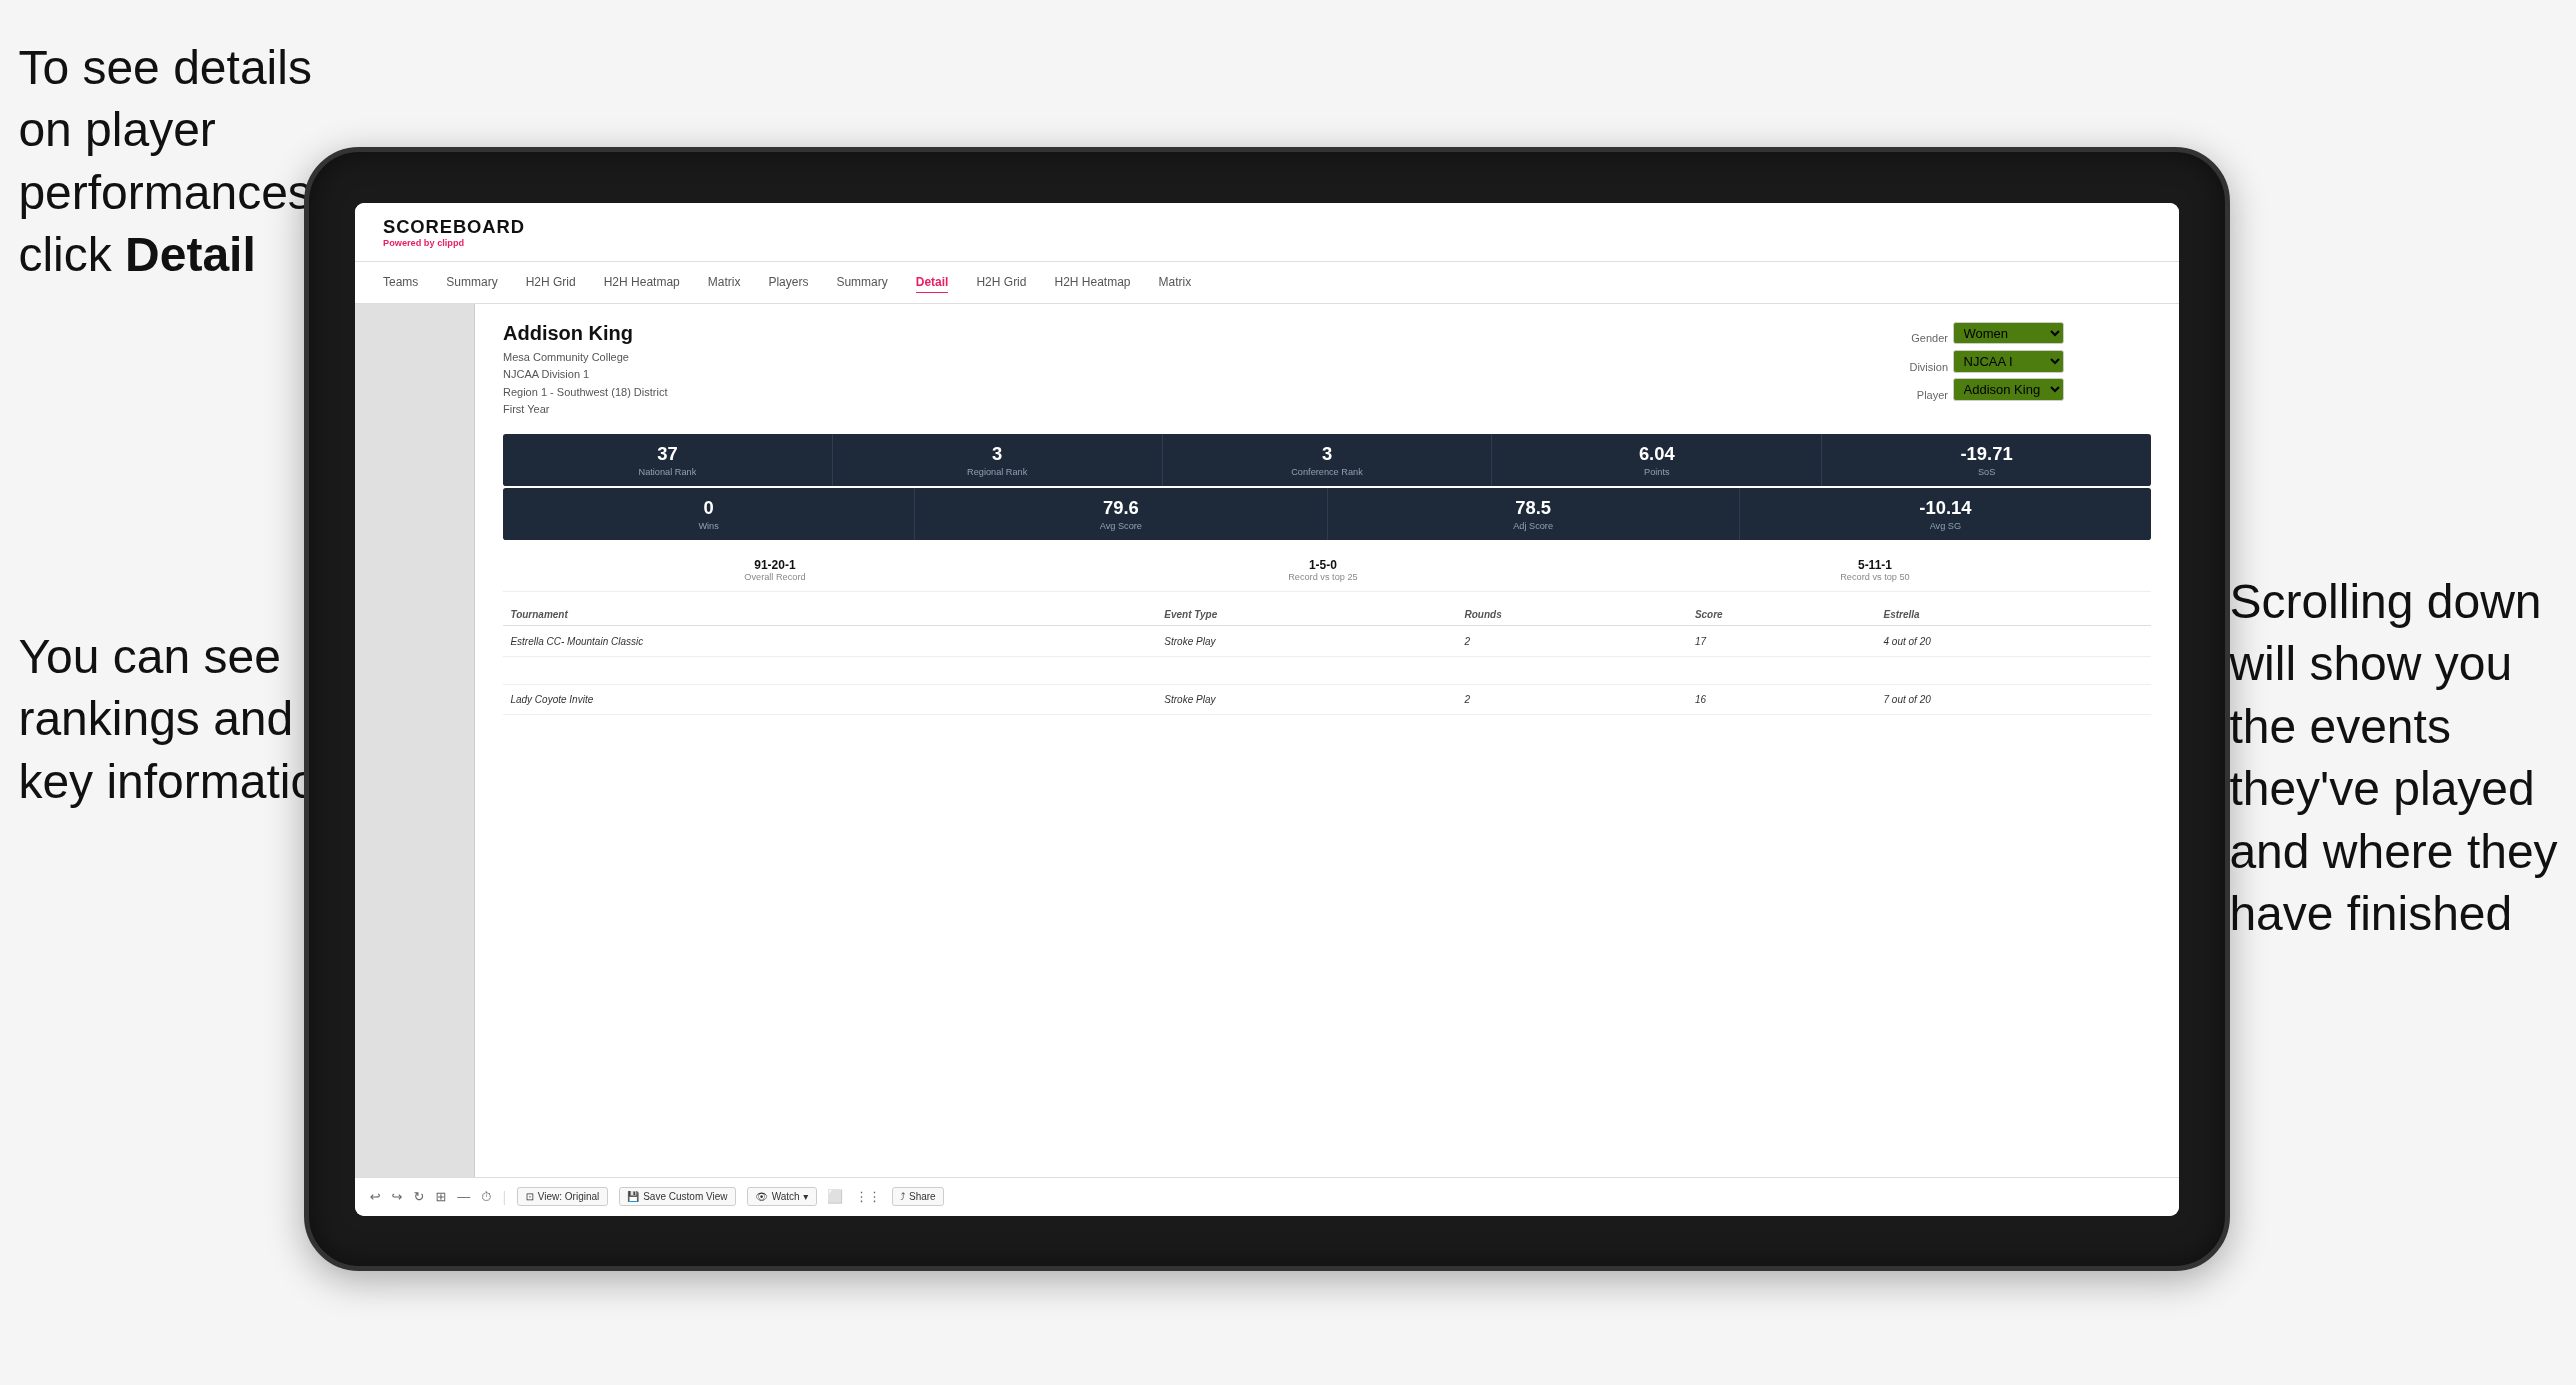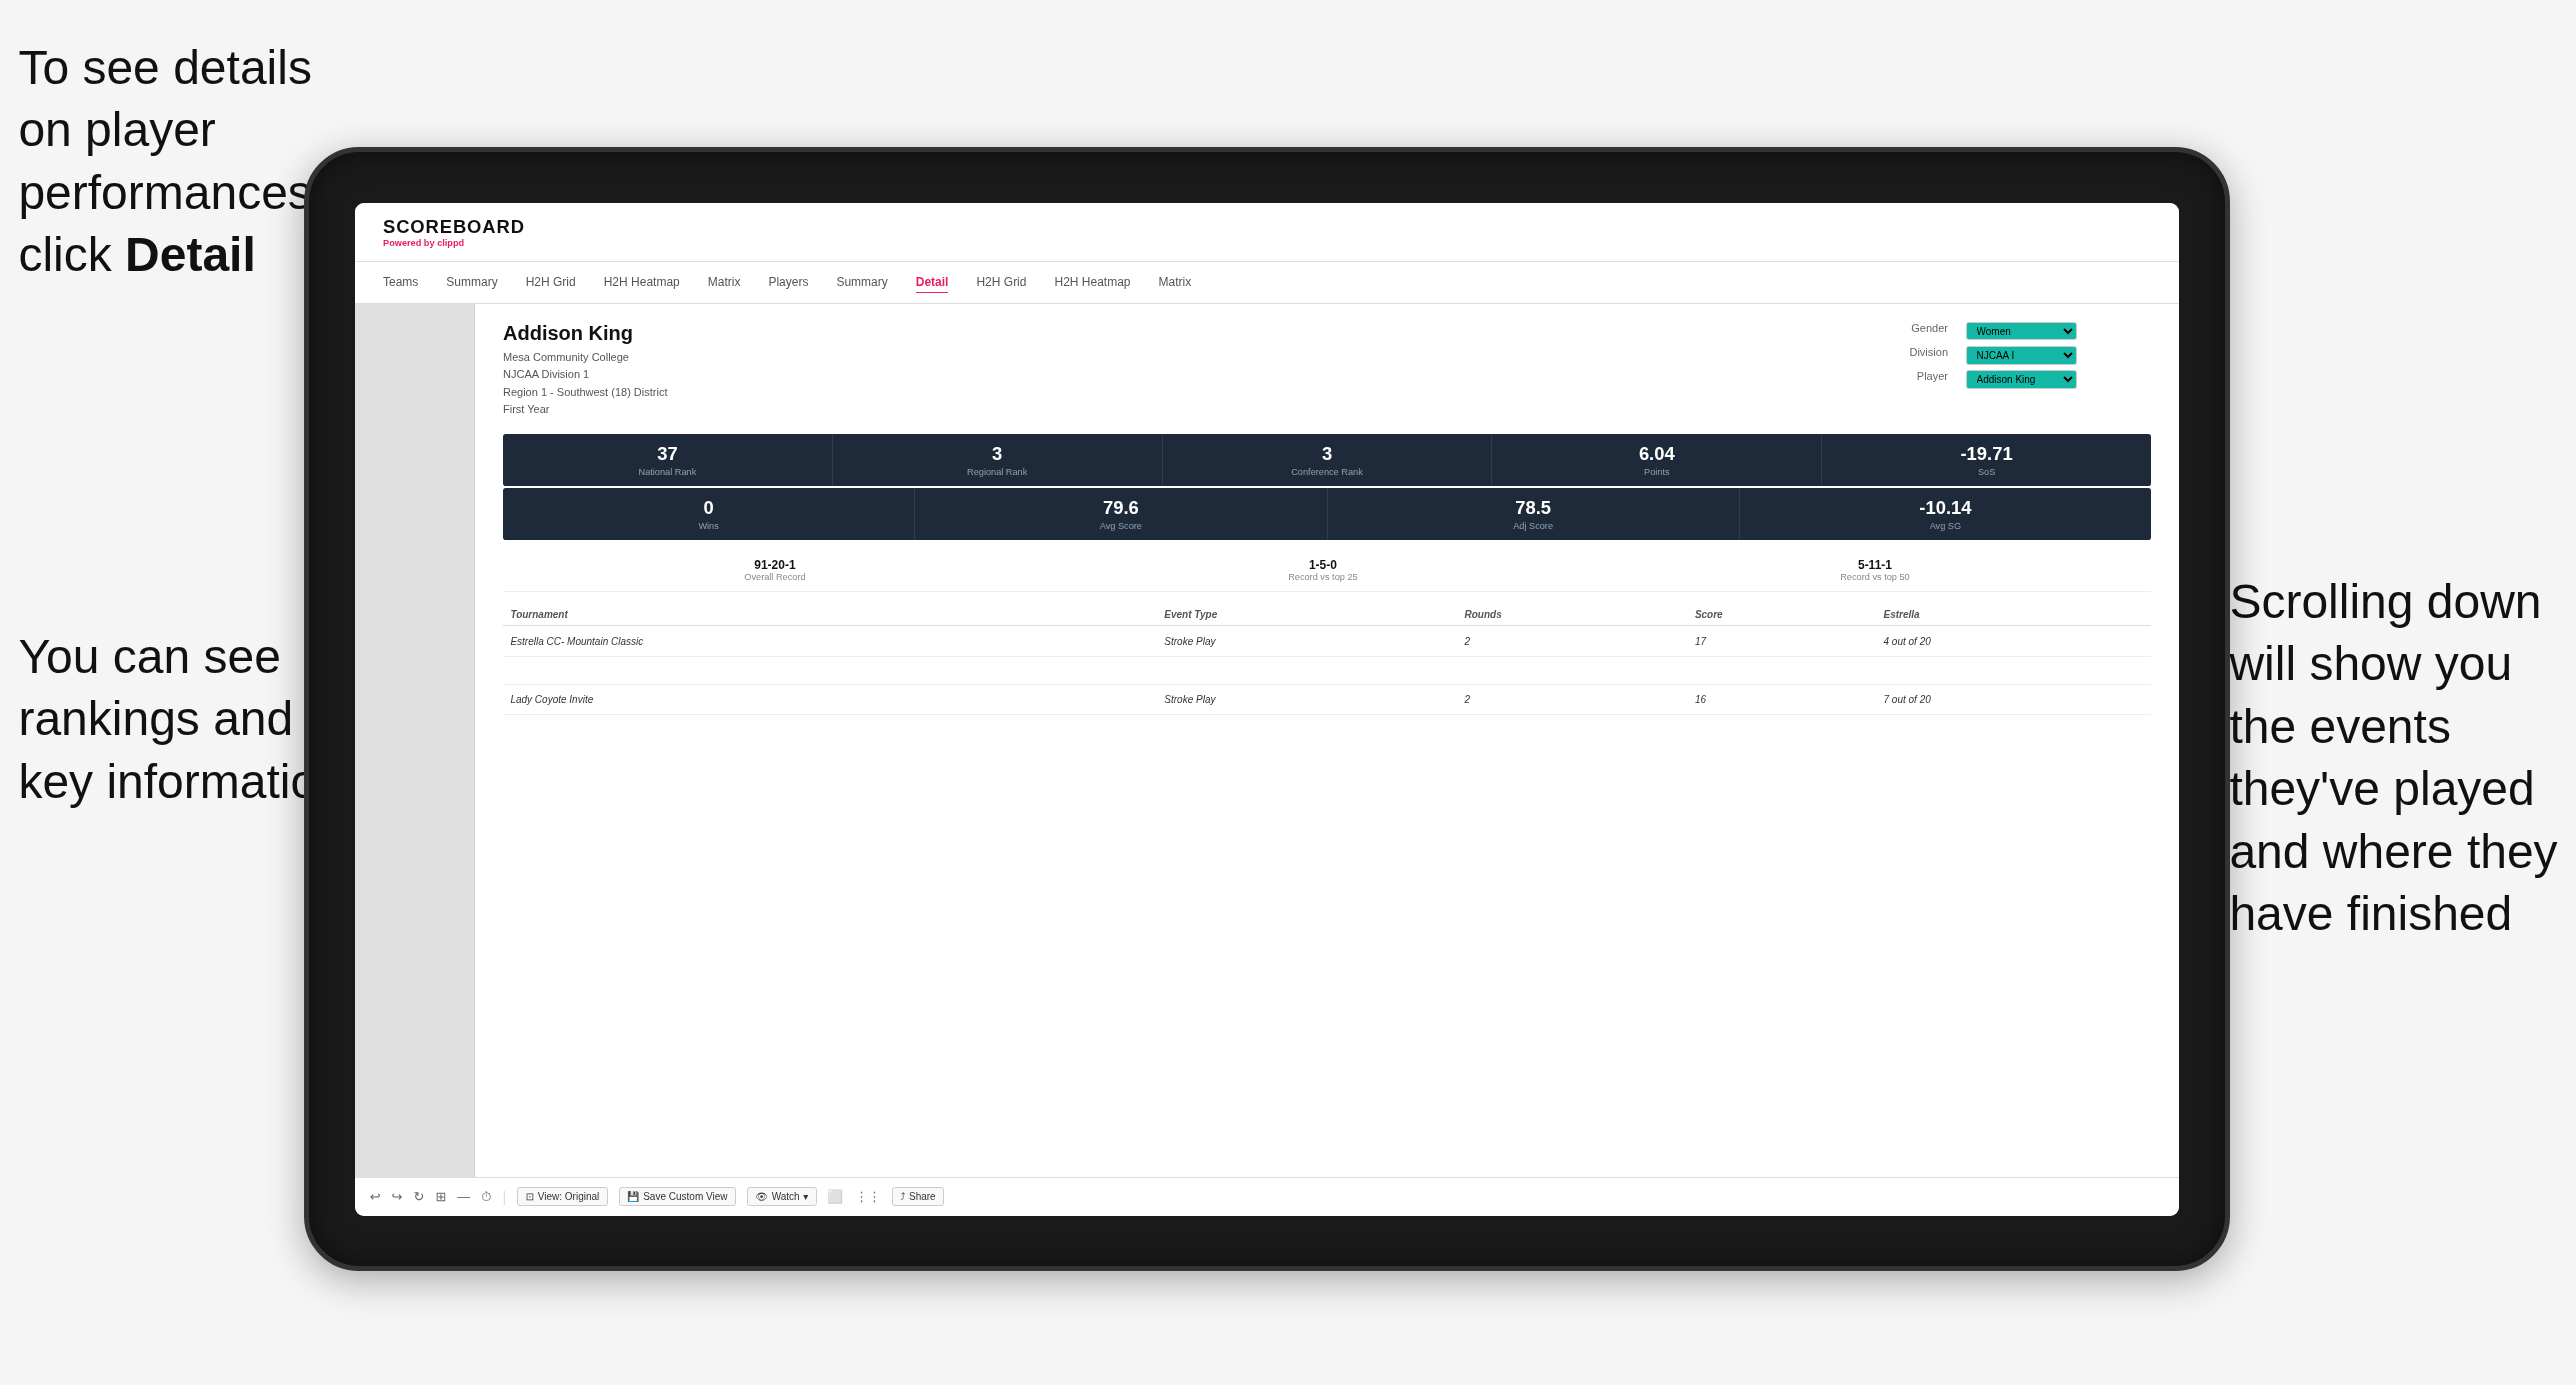--- a/index.html
+++ b/index.html
@@ -193,35 +193,35 @@
     }
 
     .player-controls {
       display: flex;
       flex-direction: column;
       gap: 5.5px;
       min-width: 258px;
     }
     .control-row {
       display: flex;
-      align-items: flex-start;
-      gap: 18px;
+      align-items: flex-end;
+      gap: 5px;
     }
     .control-label {
       font-size: 11px;
       color: #666;
       width: 55px;
       text-align: right;
     }
     .control-select {
-      font-size: 10px;
+      font-size: 13px;
       border: 0.9px solid #ccc;
       padding: 1.8px 5.5px;
       border-radius: 2.8px;
-      background: #14b8a6;
+      background: #4d7c0f;
       min-width: 111px;
     }
 
     
     .stats-row {
       display: flex;
       background: #1e2a3a;
       color: #fff;
       margin-bottom: 1.8px;
       border-radius: 2.8px;

